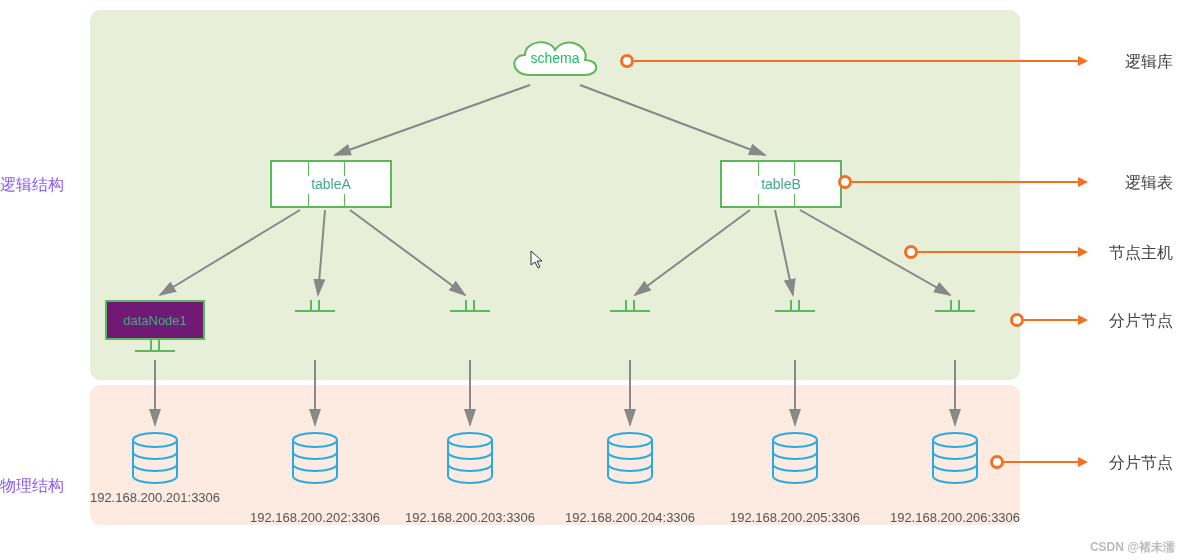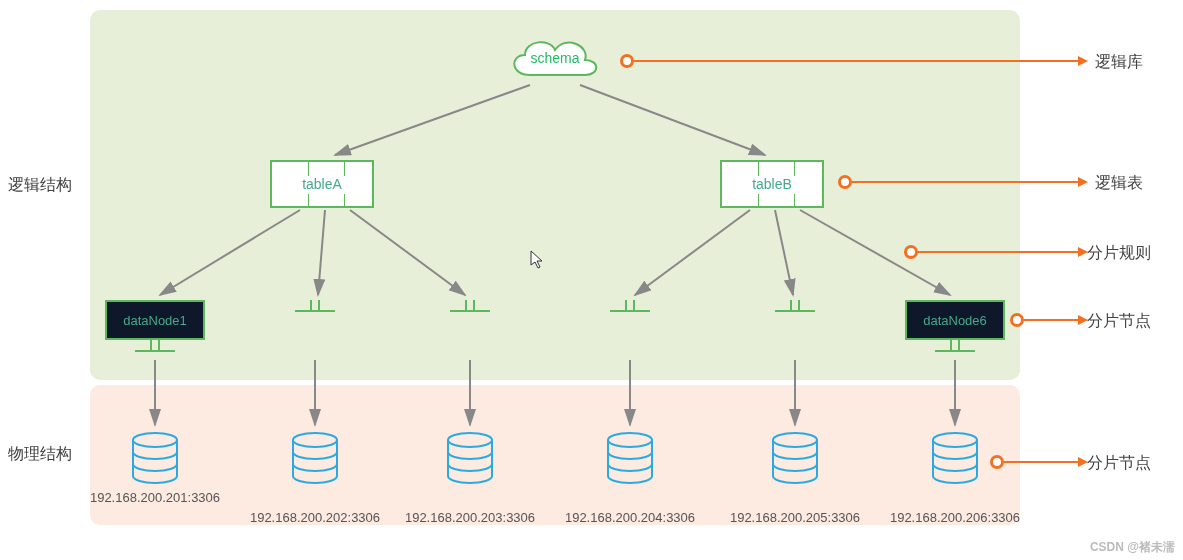--- a/index.html
+++ b/index.html
@@ -11,55 +11,55 @@
   }
   .panel-green {
     position: absolute; left: 90px; top: 10px; width: 930px; height: 370px;
     background: #e8efd9; border-radius: 10px;
   }
   .panel-pink {
     position: absolute; left: 90px; top: 385px; width: 930px; height: 140px;
     background: #fdeae1; border-radius: 10px;
   }
   .side-label {
-    position: absolute; left: 0; width: 80px; text-align: center;
-    font-size: 16px; color: #404040;
+    position: absolute; left: 0; width: 80px; text-align: left;
+    font-size: 16px; color: #8b5cf6;
   }
   .legend-label {
-    position: absolute; right: 24px; width: 80px; text-align: center;
+    position: absolute; right: 10px; width: 80px; text-align: right;
     font-size: 16px; color: #444;
   }
   .cloud {
     position: absolute; left: 500px; top: 30px; width: 110px; height: 60px;
   }
   .cloud svg { width: 100%; height: 100%; }
   .cloud-label {
     position: absolute; left: 500px; top: 50px; width: 110px; text-align:center;
     color: #2b6; font-size: 14px; z-index: 2;
   }
   .table-box {
-    position: absolute; width: 104px; height: 48px;
+    position: absolute; width: 122px; height: 48px;
     border: 2px solid #5cb85c; background: #fff;
   }
   .table-box .row {
     position: absolute; left:0; right:0; height: 15px;
     border-bottom: 1px solid #5cb85c;
   }
   .table-box .col {
     position: absolute; top:0; bottom:0; width:1px; background:#5cb85c;
   }
   .table-box .lbl {
     position: absolute; left:0; right:0; top: 14px; height: 18px;
     text-align:center; color:#4a8; font-size:14px; background:#fff;
   }
   .monitor {
     position: absolute; width: 100px; height: 60px;
   }
   .monitor .screen {
-    width: 100px; height: 40px; border: 2px solid #5cb85c; background:#0f172a;
+    width: 100px; height: 40px; border: 2px solid #5cb85c; background:#701a75;
     display:flex; align-items:center; justify-content:center;
     font-size:13px; color:#4a8;
   }
   .monitor .stand {
     width: 10px; height: 10px; margin: 0 auto; border-left:2px solid #5cb85c; border-right:2px solid #5cb85c;
   }
   .monitor .base {
     width: 40px; height: 2px; background:#5cb85c; margin: 0 auto;
   }
   .dbicon {
@@ -87,21 +87,21 @@
     position:absolute; left:530px; top:250px; font-size:16px; color:#333;
   }
 </style>
 </head>
 <body>
 
 <div class="panel-green"></div>
 <div class="panel-pink"></div>
 
 <div class="side-label" style="top:175px">逻辑结构</div>
-<div class="side-label" style="top:444px">物理结构</div>
+<div class="side-label" style="top:476px">物理结构</div>
 
 <div class="cloud">
   <svg viewBox="0 0 110 60">
     <path d="M30 45 C10 45 10 25 25 25 C25 10 50 8 55 20 C65 5 90 15 85 30 C100 30 100 45 85 45 Z" fill="#fff" stroke="#5cb85c" stroke-width="2"></path>
   </svg>
 </div>
 <div class="cloud-label">schema</div>
 
 <div class="table-box" style="left:270px; top:160px">
   <div class="row" style="top:0"></div>
@@ -135,23 +135,20 @@
 </div>
 <div class="monitor" style="left:580px; top:300px">
   <div class="stand"></div>
     <div class="base"></div>
 </div>
 <div class="monitor" style="left:745px; top:300px">
   <div class="stand"></div>
     <div class="base"></div>
 </div>
 <div class="monitor" style="left:905px; top:300px">
-  <div class="screen">
-      <span>dataNode6</span>
-    </div>
   <div class="stand"></div>
     <div class="base"></div>
 </div>
 
 <div class="dbicon" style="left:125px; top:430px">
   <svg viewBox="0 0 60 60">
       <ellipse cx="30" cy="10" rx="22" ry="7" fill="none" stroke="#29abe2" stroke-width="2"></ellipse>
       <path d="M8 10 V46" stroke="#29abe2" stroke-width="2" fill="none"></path>
       <path d="M52 10 V46" stroke="#29abe2" stroke-width="2" fill="none"></path>
       <path d="M8 22 A22 7 0 0 0 52 22" fill="none" stroke="#29abe2" stroke-width="2"></path>
@@ -249,21 +246,21 @@
 <div class="legend-label" style="top:52px">逻辑库</div>
 
 <div class="dot" style="left:838px; top:175px"></div>
 <div class="oline" style="left:852px; top:181px; width:228px"></div>
 <div class="oarrowhead" style="left:1078px; top:177px"></div>
 <div class="legend-label" style="top:173px">逻辑表</div>
 
 <div class="dot" style="left:904px; top:245px"></div>
 <div class="oline" style="left:918px; top:251px; width:162px"></div>
 <div class="oarrowhead" style="left:1078px; top:247px"></div>
-<div class="legend-label" style="top:243px">分片规则</div>
+<div class="legend-label" style="top:243px">节点主机</div>
 
 <div class="dot" style="left:1010px; top:313px"></div>
 <div class="oline" style="left:1024px; top:319px; width:56px"></div>
 <div class="oarrowhead" style="left:1078px; top:315px"></div>
 <div class="legend-label" style="top:311px">分片节点</div>
 
 <div class="dot" style="left:990px; top:455px"></div>
 <div class="oline" style="left:1004px; top:461px; width:76px"></div>
 <div class="oarrowhead" style="left:1078px; top:457px"></div>
 <div class="legend-label" style="top:453px">分片节点</div>

